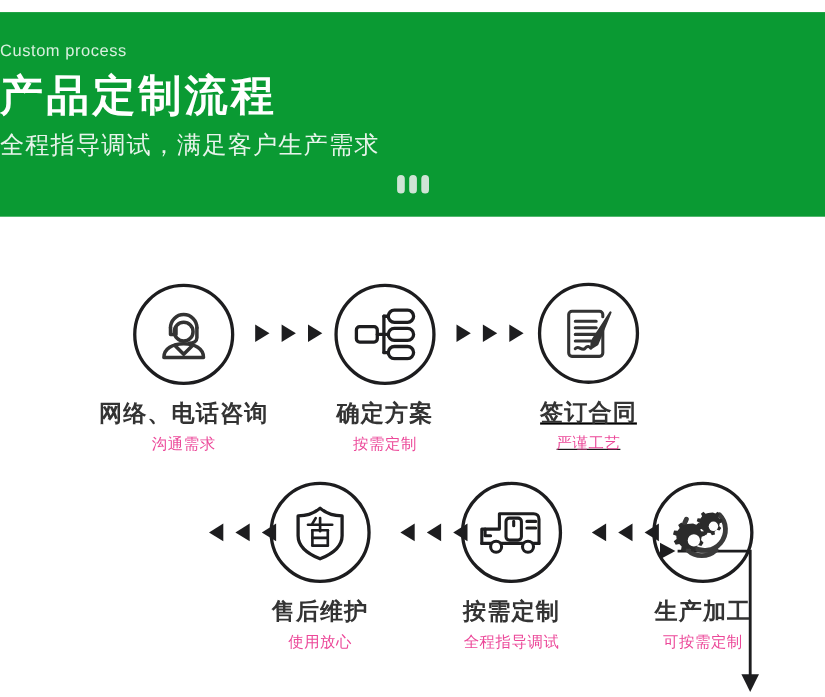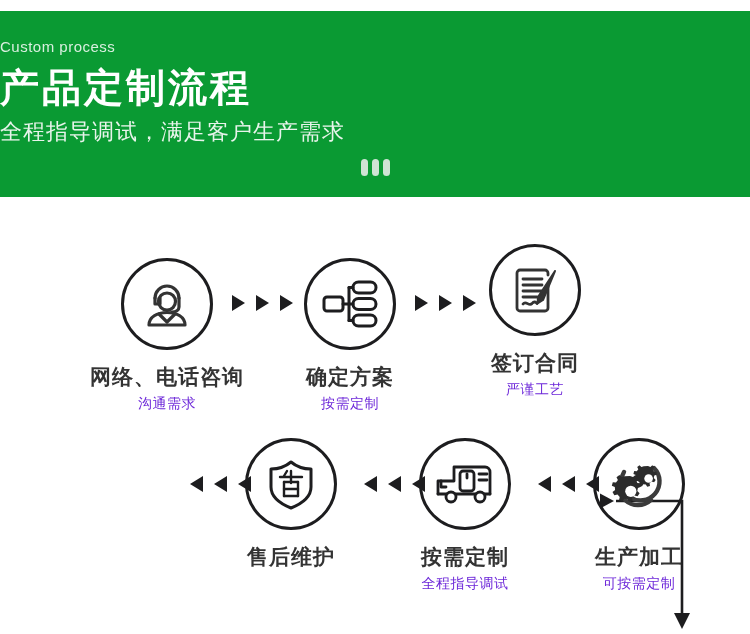--- a/index.html
+++ b/index.html
@@ -103,21 +103,21 @@
     color: #333333;
     letter-spacing: 1px;
     line-height: 1.1;
     white-space: nowrap;
   }
   .step-sub {
     margin: 0;
     padding-top: 8px;
     font-size: 14px;
     font-weight: 400;
-    color: #6d28d9;
+    color: #ec4899;
     letter-spacing: .5px;
     line-height: 1.1;
     white-space: nowrap;
   }
 
   
   .arrows {
     position: absolute;
     display: flex;
     gap: 11px;
@@ -197,21 +197,21 @@
     <p class="step-title">确定方案</p>
     <p class="step-sub">按需定制</p>
   </div>
 
   <div class="arrows" style="left:415px; top:98px;">
     <span class="tri-r"></span>
     <span class="tri-r"></span>
     <span class="tri-r"></span>
   </div>
 
-  <div class="step" style="left:450px; top:47px;">
+  <div class="step" style="left:450px; top:60px;text-decoration:underline;">
     <div class="circle">
       <svg width="56" height="56" viewBox="0 0 56 56" fill="none" stroke="#333" stroke-width="2.8" stroke-linecap="round" stroke-linejoin="round">
         <path d="M41 22 L41 46 C41 47.6 39.6 49 38 49 L13 49 C11.4 49 10 47.6 10 46 L10 11 C10 9.4 11.4 8 13 8 L38 8 C39.6 8 41 9.4 41 11 L41 13"></path>
         <path d="M16 17 L35 17 M16 23 L35 23 M16 29 L35 29 M16 35 L30 35"></path>
         <path d="M16 42 C19 38 22 45 25 41.5 C27 39 29 40 30 41.5"></path>
         <path d="M48 9 L31 35 L30.5 41.5 L36 38 Z" fill="#333" stroke="#333" stroke-width="2"></path>
       </svg>
     </div>
     <p class="step-title">签订合同</p>
     <p class="step-sub">严谨工艺</p>
@@ -240,20 +240,21 @@
           <path d="M17 21 L39 21"></path>
           <path d="M28 15 L28 27"></path>
           <path d="M21 26 L35 26"></path>
           <path d="M21 26 L21 33 L35 33 L35 26"></path>
           <path d="M21 40 L35 40"></path>
           <path d="M21 33 L21 40 M35 33 L35 40"></path>
         </g>
       </svg>
     </div>
     <p class="step-title">售后维护</p>
+    <p class="step-sub">使用放心</p>
   </div>
 
   <div class="arrows" style="left:364px; top:279px;">
     <span class="tri-l"></span>
     <span class="tri-l"></span>
     <span class="tri-l"></span>
   </div>
 
   <div class="step" style="left:380px; top:241px;">
     <div class="circle">

